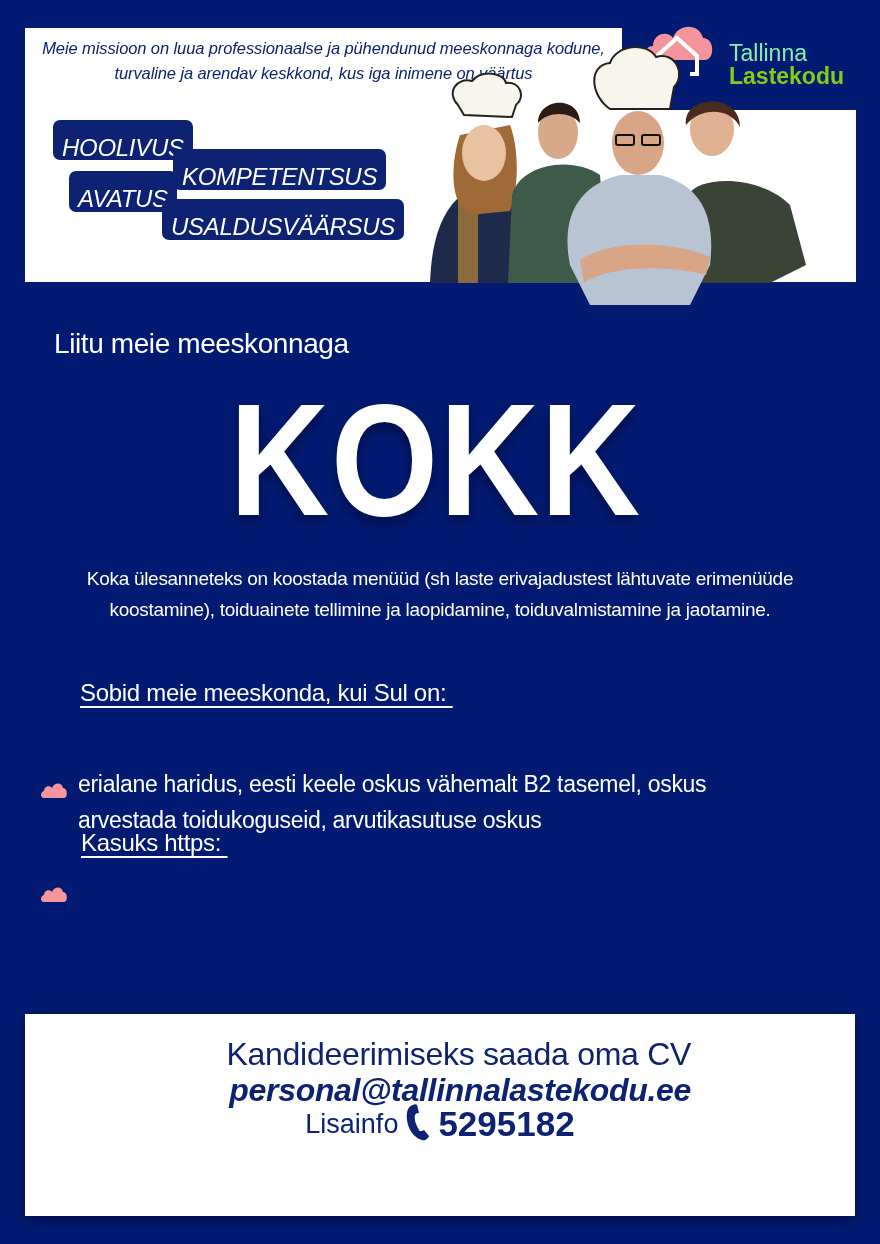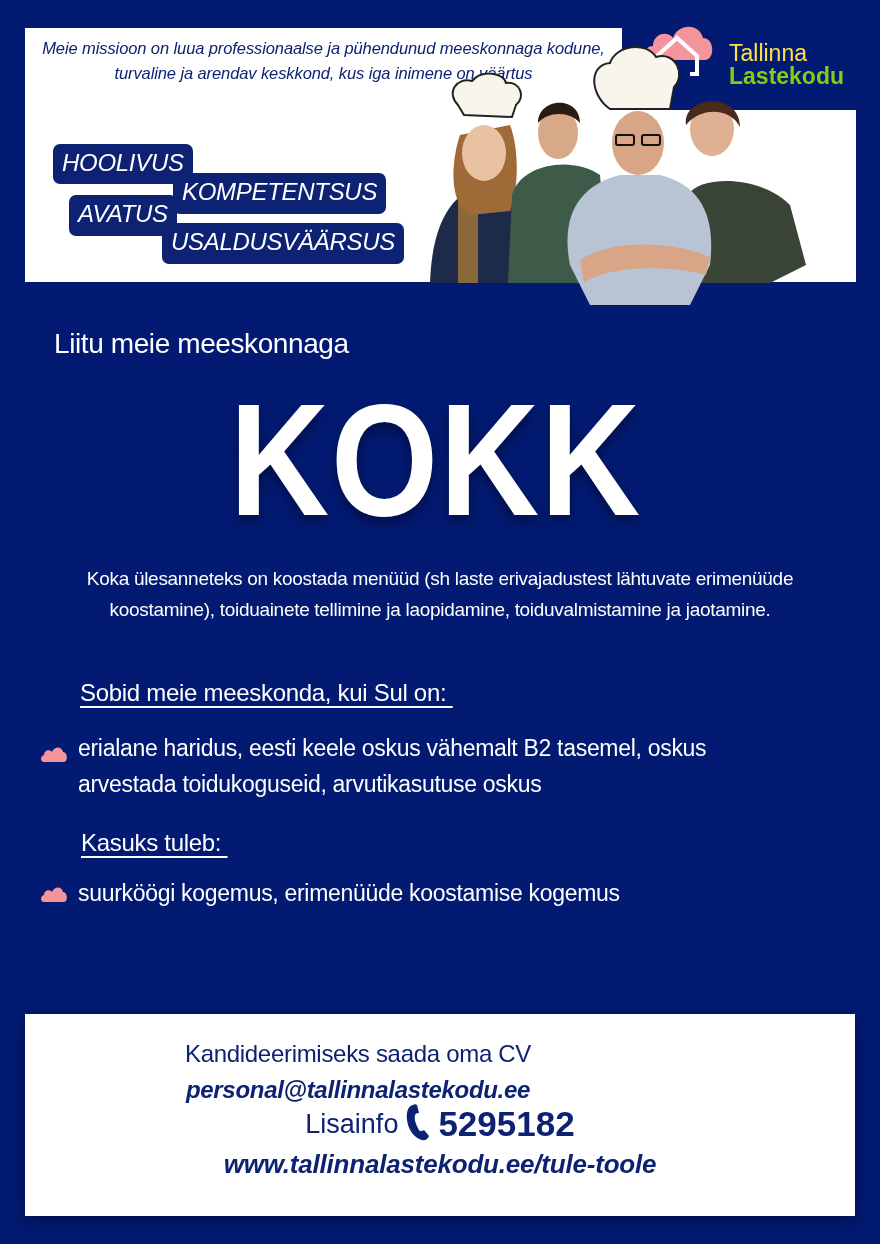--- a/index.html
+++ b/index.html
@@ -7,30 +7,30 @@
   body { position: relative; font-family: "Liberation Sans", sans-serif; color: #ffffff; }
 
   
   .hdr-white-left { position: absolute; left: 25px; top: 28px; width: 597px; height: 254px; background: #ffffff; }
   .hdr-white-right { position: absolute; left: 620px; top: 110px; width: 236px; height: 172px; background: #ffffff; }
 
   .mission { position: absolute; left: 25px; top: 36px; width: 597px; text-align: center;
     font-style: italic; font-size: 16.5px; line-height: 25px; color: #0d2273; letter-spacing: -0.1px; }
 
   .value { position: absolute; background: #0d2273; color: #fff; border-radius: 7px;
-    font-style: italic; font-size: 24px; line-height: 38px; padding: 0 9px; white-space: nowrap; letter-spacing: -0.3px; margin-top: 24px; }
+    font-style: italic; font-size: 24px; line-height: 38px; padding: 9px 9px; white-space: nowrap; letter-spacing: -0.3px; }
   .v1 { left: 53px;  top: 120px; height: 40px; }
   .v2 { left: 173px; top: 149px; height: 41px; }
   .v3 { left: 69px;  top: 171px; height: 41px; }
   .v4 { left: 162px; top: 199px; height: 41px; }
 
   
   .logo { position: absolute; left: 643px; top: 16px; width: 220px; height: 64px; }
   .logo-icon { position: absolute; left: 0; top: 0; width: 72px; height: 64px; }
-  .logo-line1 { position: absolute; left: 86px; top: 24px; font-size: 23px; line-height: 26px; color: #fde047; }
+  .logo-line1 { position: absolute; left: 86px; top: 24px; font-size: 23px; line-height: 26px; color: #86efac; }
   .logo-line2 { position: absolute; left: 86px; top: 47px; font-size: 23px; line-height: 26px; font-weight: bold; color: #84cc16; }
 
   
   .team { position: absolute; left: 420px; top: 25px; width: 400px; height: 280px; }
 
   
   .join { position: absolute; left: 54px; top: 324px; font-size: 28px; line-height: 40px; color: #fff; letter-spacing: -0.4px; }
   .title { position: absolute; left: 0; top: 370px; width: 880px; text-align: center;
     font-size: 160px; line-height: 180px; font-weight: bold; color: #fff; letter-spacing: 2px;
     text-shadow: 0 6px 14px rgba(0,0,20,0.45); transform: scaleX(0.86); transform-origin: 410px 0; }
@@ -38,29 +38,29 @@
     font-size: 19px; line-height: 31px; color: #fff; letter-spacing: -0.3px; }
 
   .sec-head { position: absolute; font-size: 24px; line-height: 32px; color: #fff; text-decoration: underline;
     text-underline-offset: 5px; text-decoration-thickness: 2px; letter-spacing: -0.3px; white-space: pre; }
   .sh1 { left: 80px; top: 677px; }
   .sh2 { left: 81px; top: 827px; }
 
   .bullet { position: absolute; display: flex; align-items: flex-start; }
   .bullet-icon { width: 28px; height: 20px; margin-right: 10px; flex: none; }
   .bullet-text { font-size: 23px; line-height: 36px; color: #fff; letter-spacing: -0.3px; }
-  .b1 { left: 40px; top: 730px; width: 760px; }
+  .b1 { left: 40px; top: 766px; width: 760px; }
   .b1 .bullet-icon { margin-top: 14px; }
   .b2 { left: 40px; top: 875px; width: 760px; }
   .b2 .bullet-icon { margin-top: 9px; }
 
   
   .footer { position: absolute; left: 25px; top: 1014px; width: 830px; height: 202px; background: #ffffff;
     box-shadow: 0 4px 16px rgba(0,0,30,0.5); }
-  .apply { position: absolute; left: 0; top: 22px; width: 666px; text-align: center; font-size: 24px; line-height: 36px; color: #0d2273; letter-spacing: -0.3px; }
+  .apply { position: absolute; left: 0; top: 22px; width: 666px; text-align: right; font-size: 32px; line-height: 36px; color: #0d2273; letter-spacing: -0.3px; }
   .apply .email { font-weight: bold; font-style: italic; }
   .info { position: absolute; left: 0; top: 88px; width: 830px; display: flex; justify-content: center; align-items: flex-end; color: #0d2273; }
   .info-label { font-size: 27px; line-height: 36px; margin-right: 6px; }
   .phone-icon { width: 30px; height: 40px; margin-right: 4px; }
   .phone { font-size: 35px; line-height: 36px; font-weight: bold; }
   .site { position: absolute; left: 0; top: 133px; width: 830px; text-align: center; font-size: 26px; line-height: 34px; font-weight: bold; font-style: italic; color: #0d2273; letter-spacing: -0.2px; }
   .privacy { position: absolute; left: 0; top: 185px; width: 830px; text-align: center; font-size: 9.5px; line-height: 12px; color: #0d2273; }
 </style>
 </head>
 <body>
@@ -114,33 +114,31 @@
 <div class="desc">Koka ülesanneteks on koostada menüüd (sh laste erivajadustest lähtuvate erimenüüde koostamine), toiduainete tellimine ja laopidamine, toiduvalmistamine ja jaotamine.</div>
 
 <div class="sec-head sh1">Sobid meie meeskonda, kui Sul on: </div>
 <div class="bullet b1">
   <svg class="bullet-icon" viewBox="0 0 28 20">
     <path d="M4 18 C0 18 0 12 4 11 C4 6 10 5 12 8 C14 2 22 2 23 8 C28 8 28 18 24 18 Z" fill="#f4949c"></path>
   </svg>
   <span class="bullet-text">erialane haridus, eesti keele oskus vähemalt B2 tasemel, oskus arvestada toidukoguseid, arvutikasutuse oskus</span>
 </div>
 
-<div class="sec-head sh2">Kasuks tuleb: </div>
+<div class="sec-head sh2">Kasuks https: </div>
 <div class="bullet b2">
   <svg class="bullet-icon" viewBox="0 0 28 20">
     <path d="M4 18 C0 18 0 12 4 11 C4 6 10 5 12 8 C14 2 22 2 23 8 C28 8 28 18 24 18 Z" fill="#f4949c"></path>
   </svg>
-  <span class="bullet-text">suurköögi kogemus, erimenüüde koostamise kogemus</span>
 </div>
 
 <div class="footer">
   <div class="apply">
     <span>Kandideerimiseks saada oma CV </span><span class="email">personal@tallinnalastekodu.ee</span>
   </div>
   <div class="info">
     <span class="info-label">Lisainfo</span>
     <svg class="phone-icon" viewBox="0 0 30 40">
       <path d="M9 3 C4 4 2 10 3 18 C4 27 10 36 18 38 C21 39 24 37 25 34 L20 28 C18 29 16 30 15 28 C12 23 10 17 11 13 C12 11 14 11 15 11 L13 3 C12 2 10 2 9 3 Z" fill="#0d2273"></path>
     </svg>
     <span class="phone">5295182</span>
   </div>
-  <div class="site">www.tallinnalastekodu.ee/tule-toole</div>
 </div>
 
 </body></html>

